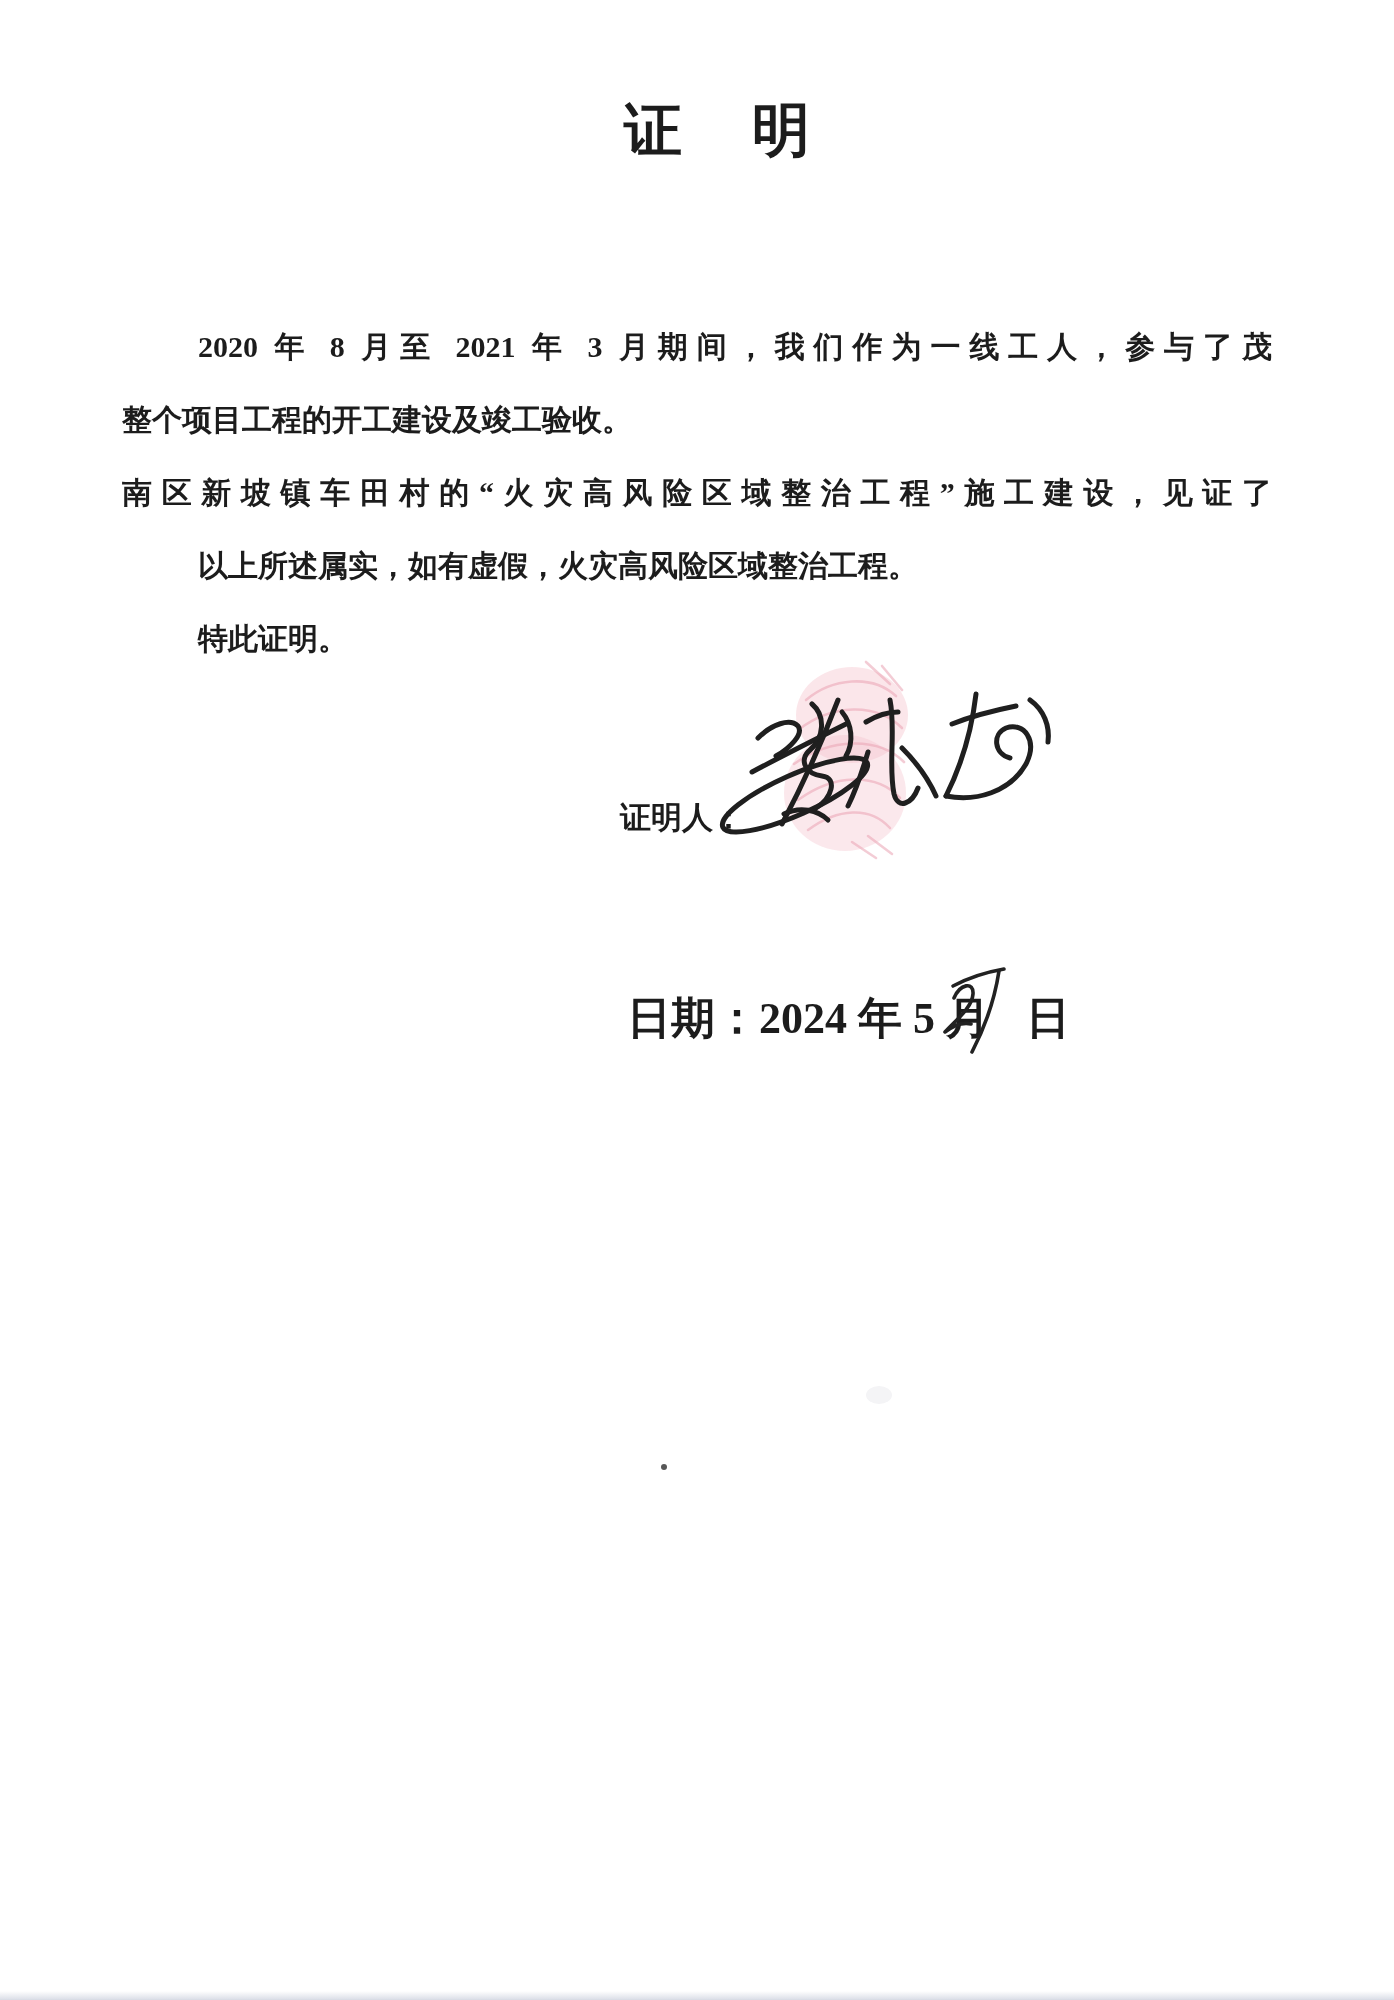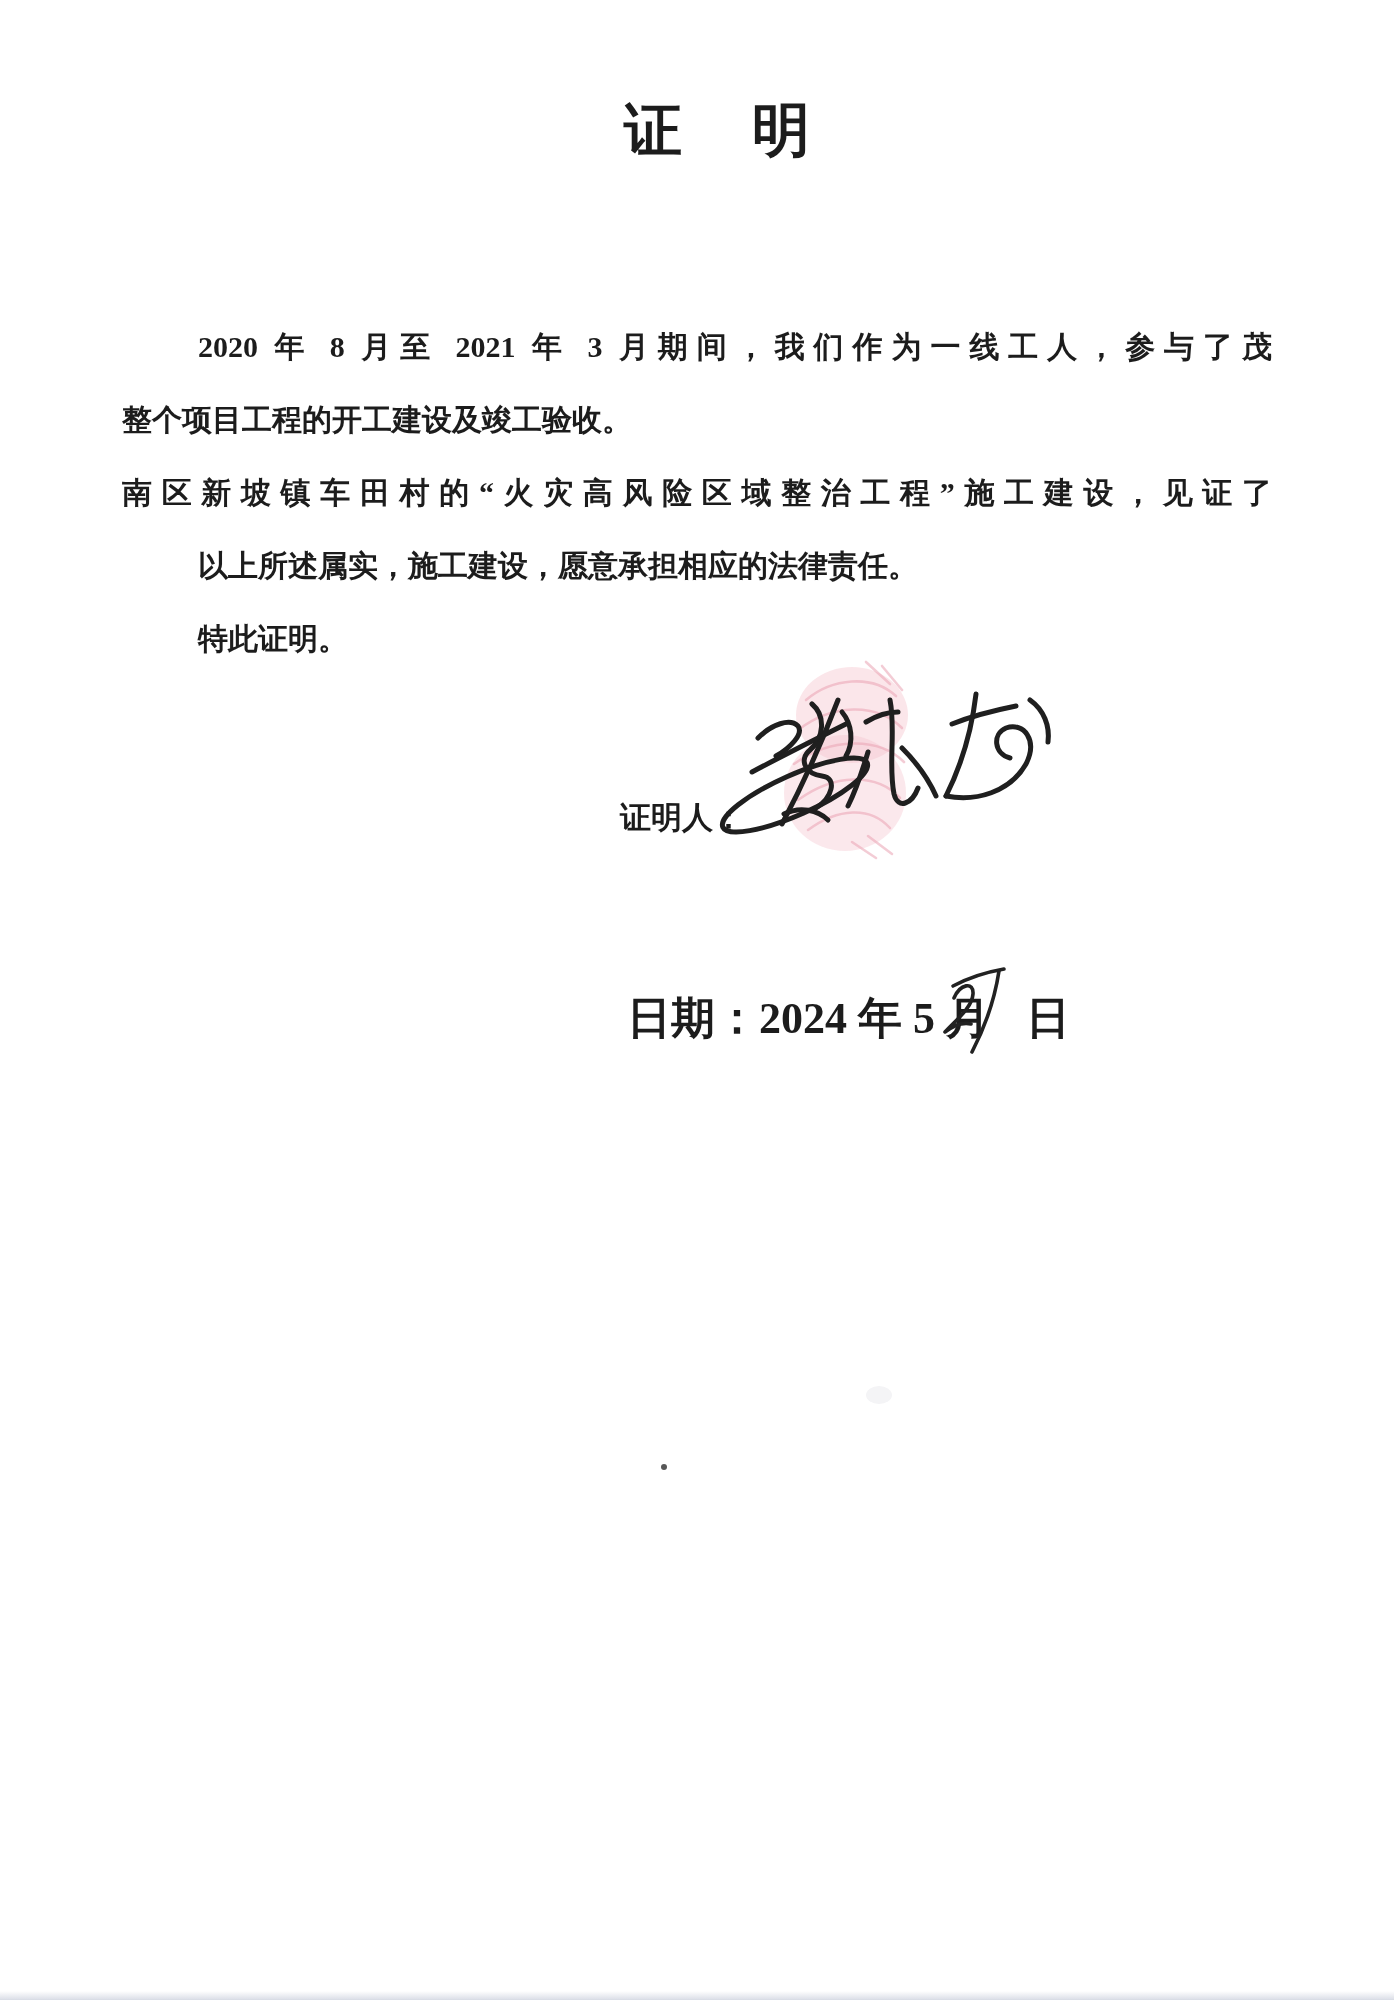--- a/index.html
+++ b/index.html
@@ -108,21 +108,21 @@
 <body>
 
 <div class="page">
 
   <h1 class="doc-title">证　明</h1>
 
   <div class="body-block">
     <div class="body-line indent justify">2020 年 8 月至 2021 年 3 月期间，我们作为一线工人，参与了茂</div>
     <div class="body-line">整个项目工程的开工建设及竣工验收。</div>
     <div class="body-line justify">南区新坡镇车田村的“火灾高风险区域整治工程”施工建设，见证了</div>
-    <div class="body-line indent">以上所述属实，施工建设，愿意承担相应的法律责任。</div>
+    <div class="body-line indent">以上所述属实，如有虚假，火灾高风险区域整治工程。</div>
     <div class="body-line indent">特此证明。</div>
   </div>
 
   <span class="signer-label">证明人：</span>
 
   <svg class="signature-svg" viewBox="690 650 410 220" aria-label="handwritten-name-signature-over-pink-fingerprint">
 
     <g>
       <ellipse cx="852" cy="715" rx="56" ry="48" fill="#f5c3cd" opacity="0.42"></ellipse>
       <ellipse cx="845" cy="793" rx="61" ry="58" fill="#f5c3cd" opacity="0.38"></ellipse>

